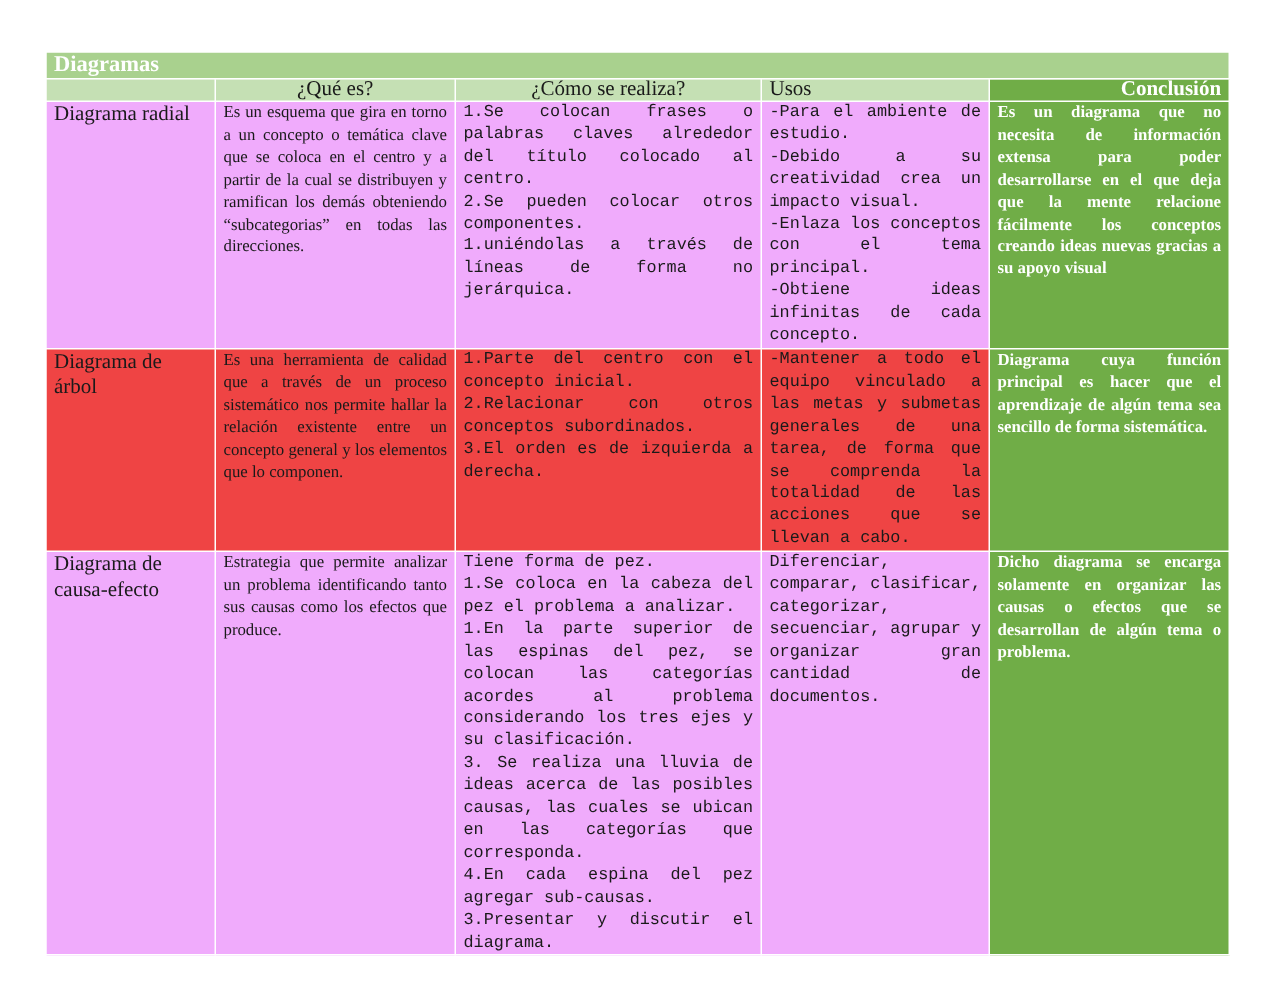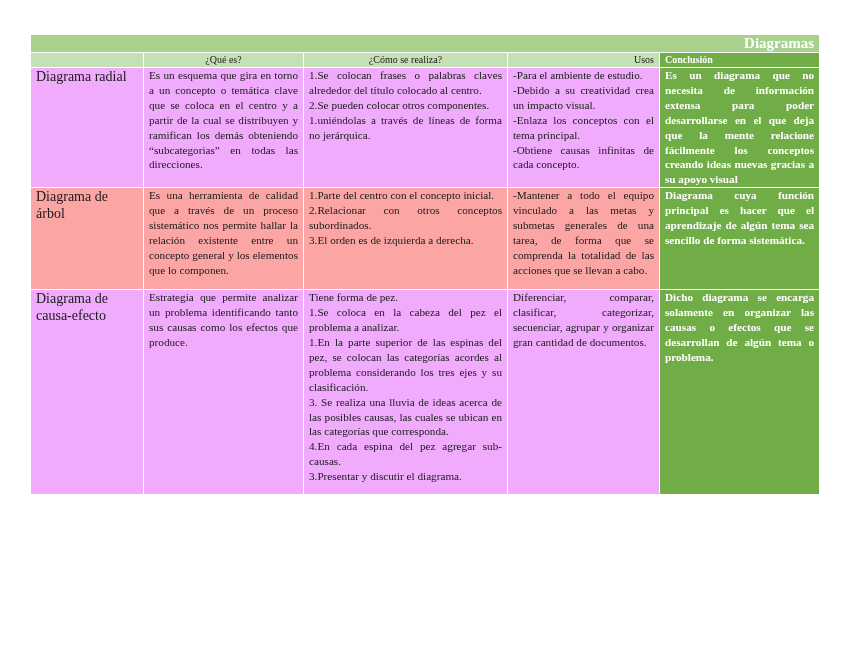--- a/index.html
+++ b/index.html
@@ -2,35 +2,35 @@
 <html><head>
 <meta charset="utf-8">
 <style>
   html, body { margin:0; padding:0; background:#ffffff; }
   body { width:848px; height:655px; position:relative; overflow:hidden;
          font-family:"Liberation Serif", "DejaVu Serif", serif; color:#1a1a1a; }
   table.diag { position:absolute; left:30px; top:34px; width:789px;
                border-collapse:collapse; table-layout:fixed; font-size:11.2px; line-height:14.9px; }
   table.diag td, table.diag th { border:1.5px solid #ffffff; padding:0 5px; vertical-align:top; }
   .title-row th { background:#a9d18e; color:#ffffff; font-size:15px; font-weight:bold;
-                  text-align:right; height:17px; line-height:17px; padding:0; }
+                  text-align:left; height:17px; line-height:17px; padding:0; }
   .head-row th { background:#c5e0b4; font-weight:normal; height:14px; line-height:14px;
-                 font-size:10px; }
+                 font-size:14px; }
   .head-row th.c { text-align:center; }
-  .head-row th.l { text-align:right; }
-  .head-row th.concl { background:#70ad47; color:#ffffff; font-weight:bold; text-align:left; }
+  .head-row th.l { text-align:left; }
+  .head-row th.concl { background:#70ad47; color:#ffffff; font-weight:bold; text-align:right; }
   td.name { font-size:14px; line-height:17px; vertical-align:middle; padding-left:5px; }
   td.just { text-align:justify;margin-left:40px; }
   td.concl { background:#70ad47 !important; color:#ffffff; font-weight:bold; text-align:justify; }
   tr.r-light td { background:#f0abfc; }
-  tr.r-mid td { background:#fca5a5; }
+  tr.r-mid td { background:#ef4444; }
   tr.r1 td { height:118px; }
   tr.r2 td { height:101px; }
   tr.r3 td { height:204px; }
-  .line { display:block; }
+  .line { display:block;font-family:Liberation Mono, monospace; }
 </style>
 </head>
 <body>
 
 <table class="diag">
   <colgroup>
     <col style="width:113px">
     <col style="width:160px">
     <col style="width:204px">
     <col style="width:152px">
@@ -53,21 +53,21 @@
     <td class="just">Es un esquema que gira en torno a un concepto o temática clave que se coloca en el centro y a partir de la cual se distribuyen y ramifican los demás obteniendo “subcategorias” en todas las direcciones.</td>
     <td class="just">
       <span class="line">1.Se colocan frases o palabras claves alrededor del título colocado al centro.</span>
       <span class="line">2.Se pueden colocar otros componentes.</span>
       <span class="line">1.uniéndolas a través de líneas de forma no jerárquica.</span>
     </td>
     <td class="just">
       <span class="line">-Para el ambiente de estudio.</span>
       <span class="line">-Debido a su creatividad crea un impacto visual.</span>
       <span class="line">-Enlaza los conceptos con el tema principal.</span>
-      <span class="line">-Obtiene causas infinitas de cada concepto.</span>
+      <span class="line">-Obtiene ideas infinitas de cada concepto.</span>
     </td>
     <td class="concl">Es un diagrama que no necesita de información extensa para poder desarrollarse en el que deja que la mente relacione fácilmente los conceptos creando ideas nuevas gracias a su apoyo visual</td>
   </tr>
 
   <tr class="r-mid r2">
     <td class="name">Diagrama de árbol</td>
     <td class="just">Es una herramienta de calidad que a través de un proceso sistemático nos permite hallar la relación existente entre un concepto general y los elementos que lo componen.</td>
     <td class="just">
       <span class="line">1.Parte del centro con el concepto inicial.</span>
       <span class="line">2.Relacionar con otros conceptos subordinados.</span>

